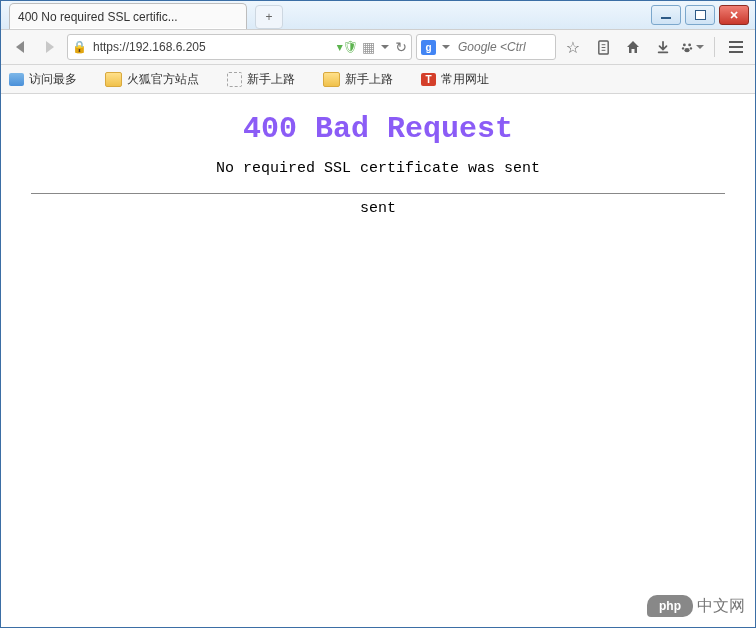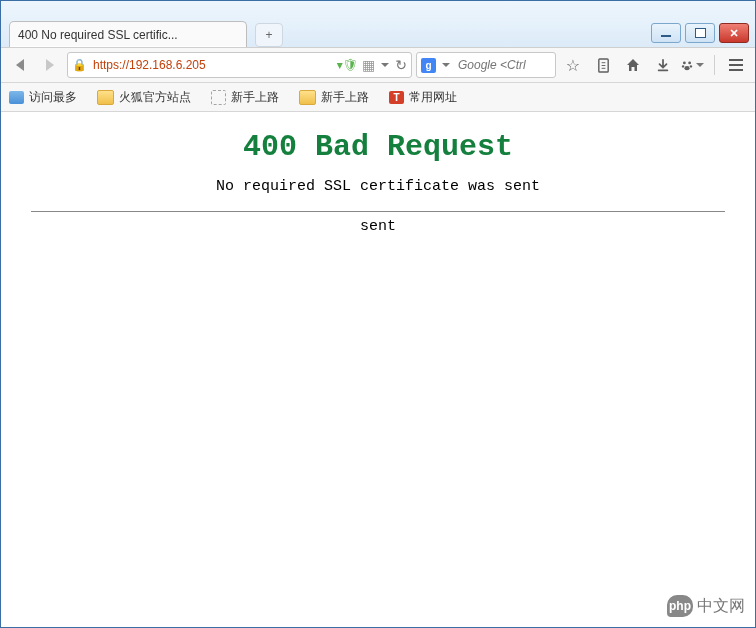--- a/index.html
+++ b/index.html
@@ -1,68 +1,68 @@
 <!DOCTYPE html>
 <html><head>
 <meta charset="utf-8">
 <style>
   html,body{margin:0;padding:0;height:100%;font-family:"Segoe UI",Tahoma,Arial,sans-serif;font-size:12px;overflow:hidden;background:#fff}
   .window{width:756px;height:628px;box-sizing:border-box;background:linear-gradient(#f5fafe,#e6eef6);border:1px solid #3b6ea5;position:relative;display:flex;flex-direction:column;box-shadow:0 0 0 1px rgba(255,255,255,.4) inset}
   
-  .titlebar{height:46px;display:flex;align-items:flex-end;padding:0 6px 0 8px;background:linear-gradient(#eef6fd,#dcebf8)}
+  .titlebar{height:28px;display:flex;align-items:flex-end;padding:0 6px 0 8px;background:linear-gradient(#eef6fd,#dcebf8)}
   .tab{background:#fafafa;border:1px solid #bdbdbd;border-bottom:none;border-top-left-radius:5px;border-top-right-radius:5px;height:25px;min-width:220px;max-width:220px;display:flex;align-items:center;padding:0 8px;gap:6px;box-shadow:0 -1px 0 rgba(255,255,255,.9) inset}
   .tab-title{flex:1;white-space:nowrap;overflow:hidden;text-overflow:ellipsis;color:#333}
   .newtab{margin-left:8px;width:26px;height:22px;border:1px solid #cdd7e1;border-radius:4px;background:#f0f5fb;display:flex;align-items:center;justify-content:center;color:#666;cursor:pointer}
   .titlespacer{flex:1}
   .win-controls{display:flex;gap:4px;align-items:center;margin-bottom:4px}
   .win-btn{width:28px;height:18px;border:1px solid;border-radius:3px;display:flex;align-items:center;justify-content:center;cursor:pointer}
   .win-min{background:linear-gradient(#e9f3fb,#cfe3f5);border-color:#7ba7cc}
   .win-max{background:linear-gradient(#e9f3fb,#cfe3f5);border-color:#7ba7cc}
   .win-close{background:linear-gradient(#f07f74,#c9382c);border-color:#8f2c22;color:#fff}
   .min-glyph{width:10px;height:2px;background:#2d5a86;margin-top:6px}
   .max-glyph{width:9px;height:8px;border:1px solid #2d5a86;background:#fff}
   .x-glyph{font-weight:bold;font-size:11px;line-height:1}
   
   .navbar{height:34px;background:#f7f7f7;border-top:1px solid #cfcfcf;border-bottom:1px solid #d6d6d6;display:flex;align-items:center;padding:0 6px;gap:4px}
   .nav-btn{width:26px;height:26px;border-radius:4px;display:flex;align-items:center;justify-content:center;color:#6a6a6a;cursor:pointer}
   .arrow-l,.arrow-r{width:0;height:0;border-top:6px solid transparent;border-bottom:6px solid transparent}
   .arrow-l{border-right:8px solid #8b8b8b}
   .arrow-r{border-left:8px solid #c8c8c8}
   .urlbox{flex:1;height:24px;border:1px solid #c8c8c8;border-radius:3px;background:#fff;display:flex;align-items:center;padding:0 4px;gap:4px}
   .lock{color:#8a8a8a}
-  .url-input{flex:1;border:0;outline:0;font-size:12px;color:#c2410c;background:transparent}
+  .url-input{flex:1;border:0;outline:0;font-size:12px;color:#404040;background:transparent}
   .shield{color:#5bb34d}
   .matrix{color:#999;font-size:14px}
   .dd{width:0;height:0;border-left:4px solid transparent;border-right:4px solid transparent;border-top:4px solid #777;margin:0 2px}
   .refresh{font-size:14px;color:#777}
   .searchbox{width:130px;height:24px;border:1px solid #c8c8c8;border-radius:3px;background:#fff;display:flex;align-items:center;padding:0 4px;gap:4px}
   .g-badge{width:15px;height:15px;background:#4285f4;color:#fff;border-radius:2px;font-size:10px;font-weight:bold;display:flex;align-items:center;justify-content:center}
   .searchbox input{flex:1;border:0;outline:0;font-size:12px;font-style:italic;color:#be185d;background:transparent;min-width:0}
   .tool-icn{width:26px;height:26px;display:flex;align-items:center;justify-content:center;color:#5f5f5f;cursor:pointer;border-radius:4px}
   .star{font-size:16px}
   .menu-glyph{display:flex;flex-direction:column;gap:3px}
   .menu-glyph span{display:block;width:14px;height:2px;background:#5a5a5a}
   
-  .bm-bar{height:28px;background:#f7f7f7;border-bottom:1px solid #d6d6d6;display:flex;align-items:center;padding:0 8px;gap:20px}
+  .bm-bar{height:28px;background:#f7f7f7;border-bottom:1px solid #d6d6d6;display:flex;align-items:center;padding:0 8px;gap:28px}
   .bm{display:flex;align-items:center;gap:5px;color:#333;cursor:pointer}
   .bm-ic{width:15px;height:13px;border-radius:2px}
   .bm-blue{background:linear-gradient(#7db7e8,#4a90d9)}
   .bm-folder{background:linear-gradient(#ffe08a,#f0c14b);border:1px solid #d9a93e}
   .bm-dash{width:13px;height:13px;border:1px dashed #a5a5a5;border-radius:2px}
   .bm-red{background:#d43f2a;color:#fff;font-weight:bold;font-size:10px;display:flex;align-items:center;justify-content:center}
   
   .content{flex:1;background:#fff;overflow:auto;position:relative}
   .page{padding:18px 10px 30px 10px;text-align:center}
-  .page h1{font-family:"Courier New",monospace;font-weight:bold;font-size:30px;margin:0 0 14px 0;color:#15803d;letter-spacing:0}
+  .page h1{font-family:"Courier New",monospace;font-weight:bold;font-size:30px;margin:0 0 14px 0;color:#8b5cf6;letter-spacing:0}
   .page .sub{font-family:"Courier New",monospace;font-size:15px;margin:0 0 16px 0;color:#000}
   .page hr{border:none;border-top:1px solid #888;margin:6px 20px}
   .page .srv{font-family:"Courier New",monospace;font-size:15px;color:#000}
   
   .wm{position:absolute;right:10px;bottom:10px;display:flex;align-items:center;gap:4px}
-  .wm-badge{background:#888;color:#fff;font-weight:bold;font-size:12px;padding:4px 2px;border-radius:10px 10px 10px 4px;font-family:Arial}
+  .wm-badge{background:#888;color:#fff;font-weight:bold;font-size:12px;padding:4px 12px;border-radius:10px 10px 10px 4px;font-family:Arial}
   .wm-text{color:#777;font-size:16px;font-family:"Microsoft YaHei",sans-serif}
 </style>
 </head>
 <body>
 
 <div class="window">
 
   <div class="titlebar">
     <div class="tab">
       <span class="tab-title">400 No required SSL certific...</span>

